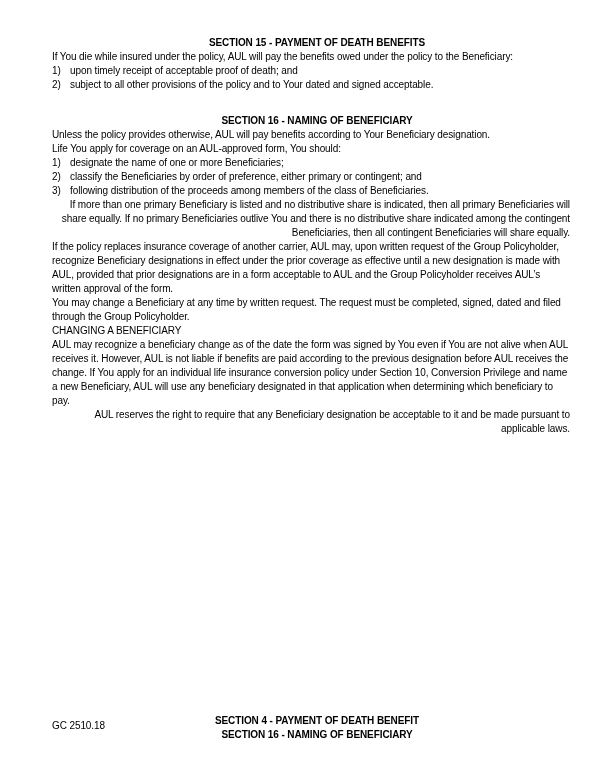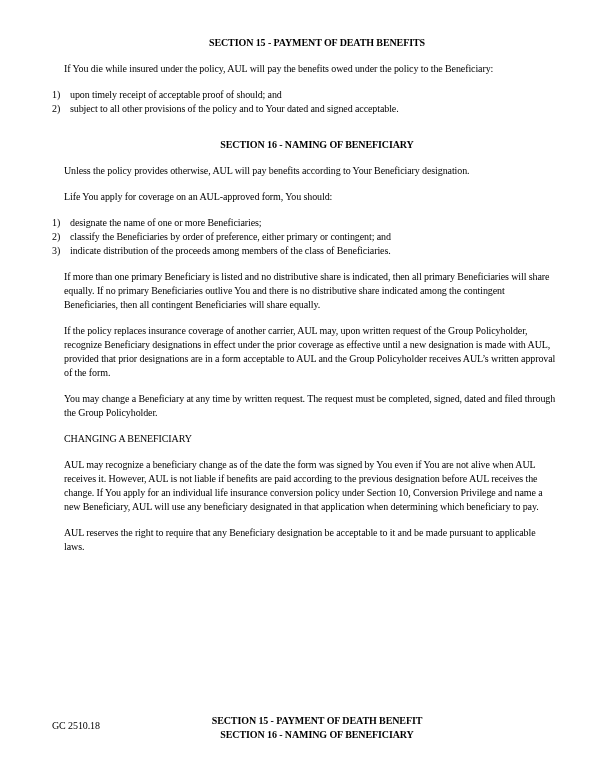--- a/index.html
+++ b/index.html
@@ -6,44 +6,44 @@
     margin: 0;
     padding: 0;
     background: #ffffff;
   }
   .page {
     position: relative;
     width: 600px;
     height: 776px;
     background: #ffffff;
     color: #000000;
-    font-family: Liberation Serif, serif;
+    font-family: Liberation Sans, sans-serif;
     font-size: 10px;
     line-height: 14px;
     letter-spacing: -0.1px;
     box-sizing: border-box;
     padding: 36px 30px 0 52px;
     overflow: hidden;
   }
   .heading {
     text-align: center;
     font-weight: bold;
     margin: 0 0 0 12px;
   }
   .heading.second {
     margin-top: 22px;
   }
   p.para {
-    margin: 12px;
+    margin: 0;
   }
   .mt-blank   { margin-top: 13px; }
   .mt-blank2  { margin-top: 12px; }
   .mt-blank3  { margin-top: 11px; }
   .mt-blank4  { margin-top: 10px; }
-  .mt-small   { margin-top: 6px; }
+  .mt-small   { margin-top: 6px; text-align: right; }
   .mt-med     { margin-top: 8px; }
   .list {
     margin: 0;
   }
   .list-item {
     display: flex;
   }
   .list-item .num {
     flex: 0 0 18px;
   }
@@ -76,21 +76,21 @@
 
 <div class="page">
 
   <div class="heading">SECTION 15 - PAYMENT OF DEATH BENEFITS</div>
 
   <p class="para mt-blank">If You die while insured under the policy, AUL will pay the benefits owed under the policy to the Beneficiary:</p>
 
   <div class="list">
     <div class="list-item">
       <span class="num">1)</span>
-      <span class="li-text">upon timely receipt of acceptable proof of should; and</span>
+      <span class="li-text">upon timely receipt of acceptable proof of death; and</span>
     </div>
     <div class="list-item">
       <span class="num">2)</span>
       <span class="li-text">subject to all other provisions of the policy and to Your dated and signed acceptable.</span>
     </div>
   </div>
 
 
   <div class="heading second">SECTION 16 - NAMING OF BENEFICIARY</div>
 
@@ -103,37 +103,37 @@
     <div class="list-item">
       <span class="num">1)</span>
       <span class="li-text">designate the name of one or more Beneficiaries;</span>
     </div>
     <div class="list-item">
       <span class="num">2)</span>
       <span class="li-text">classify the Beneficiaries by order of preference, either primary or contingent; and</span>
     </div>
     <div class="list-item">
       <span class="num">3)</span>
-      <span class="li-text">indicate distribution of the proceeds among members of the class of Beneficiaries.</span>
+      <span class="li-text">following distribution of the proceeds among members of the class of Beneficiaries.</span>
     </div>
   </div>
 
   <p class="para mt-small">If more than one primary Beneficiary is listed and no distributive share is indicated, then all primary Beneficiaries will share equally. If no primary Beneficiaries outlive You and there is no distributive share indicated among the contingent Beneficiaries, then all contingent Beneficiaries will share equally.</p>
 
   <p class="para mt-blank3">If the policy replaces insurance coverage of another carrier, AUL may, upon written request of the Group Policyholder, recognize Beneficiary designations in effect under the prior coverage as effective until a new designation is made with AUL, provided that prior designations are in a form acceptable to AUL and the Group Policyholder receives AUL’s written approval of the form.</p>
 
   <p class="para mt-blank">You may change a Beneficiary at any time by written request. The request must be completed, signed, dated and filed through the Group Policyholder.</p>
 
   <p class="para subheading mt-med">CHANGING A BENEFICIARY</p>
 
   <p class="para mt-med">AUL may recognize a beneficiary change as of the date the form was signed by You even if You are not alive when AUL receives it. However, AUL is not liable if benefits are paid according to the previous designation before AUL receives the change. If You apply for an individual life insurance conversion policy under Section 10, Conversion Privilege and name a new Beneficiary, AUL will use any beneficiary designated in that application when determining which beneficiary to pay.</p>
 
   <p class="para mt-small">AUL reserves the right to require that any Beneficiary designation be acceptable to it and be made pursuant to applicable laws.</p>
 
   <div class="footer">
     <span class="form-number">GC 2510.18</span>
     <div class="footer-center">
-      <div>SECTION 15 - PAYMENT OF DEATH BENEFIT</div>
+      <div>SECTION 4 - PAYMENT OF DEATH BENEFIT</div>
       <div>SECTION 16 - NAMING OF BENEFICIARY</div>
     </div>
   </div>
 
 </div>
 
 </body></html>

